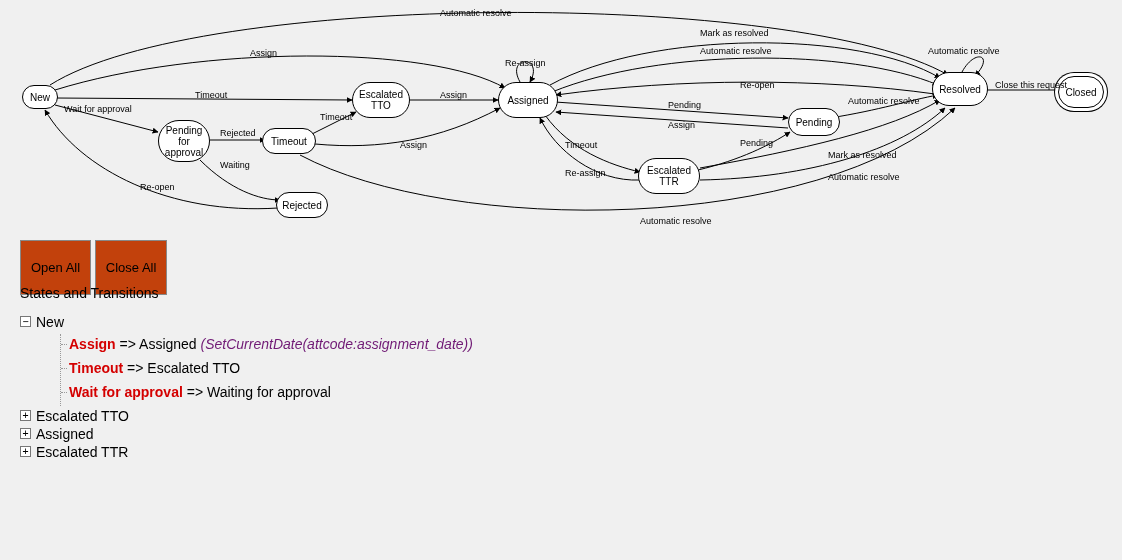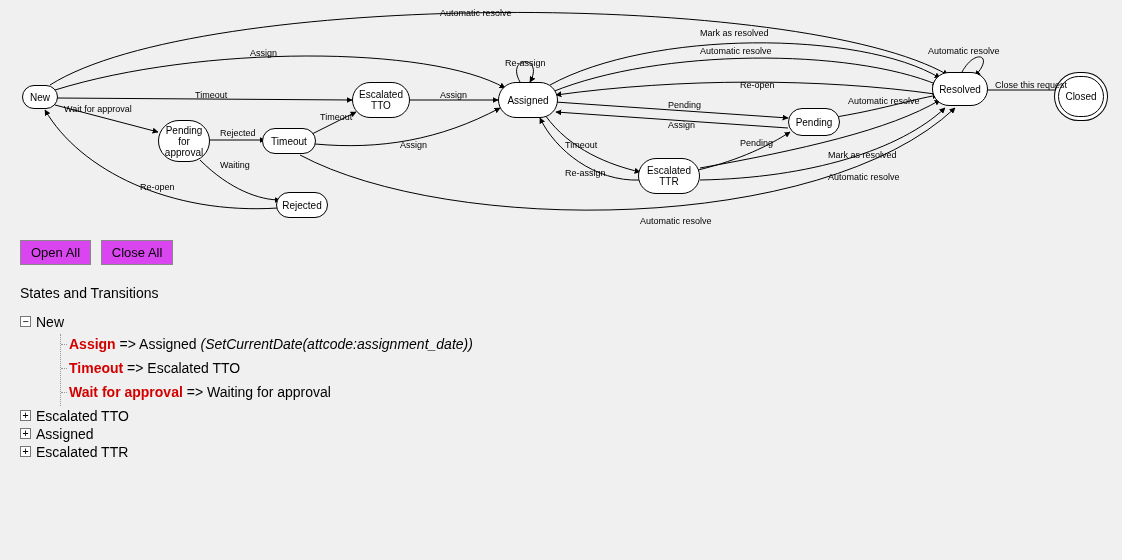--- a/index.html
+++ b/index.html
@@ -46,25 +46,25 @@
     color: #000;
     background: transparent;
   }
   .btnbar {
     position: absolute;
     left: 20px;
     top: 240px;
   }
   button.std {
     font: 13px/1 "Trebuchet MS", Verdana, sans-serif;
-    background: #d946ef;
+    background: #c2410c;
     border: 1px solid #888;
-    padding: 5px 10px;
+    padding: 20px 10px;
     cursor: pointer;
-    margin-right: 6px;
+    margin-right: 0;
   }
   h3.sec {
     position: absolute;
     left: 20px;
     top: 285px;
     margin: 0;
     font-weight: normal;
     font-size: 14px;
   }
   .tree {
@@ -101,21 +101,21 @@
     content: "";
     position: absolute;
     left: -8px;
     top: 10px;
     width: 6px;
     border-top: 1px dotted #999;
   }
   .trans-name { color: #d40000; font-weight: bold; }
   .arrow { color: #000; }
   .target { color: #000; }
-  .actions { font-style: italic; color: #000000; }
+  .actions { font-style: italic; color: #701a75; }
   svg.edges {
     position: absolute;
     left: 0; top: 0;
     width: 1122px; height: 230px;
     pointer-events: none;
   }
 </style>
 </head>
 <body>
 
@@ -207,21 +207,21 @@
     <div class="state" style="left:638px; top:158px; width:62px; height:36px;">
         <span style="white-space:pre">Escalated
 TTR</span>
       </div>
     <div class="state" style="left:788px; top:108px; width:52px; height:28px;">
         <span>Pending</span>
       </div>
     <div class="state" style="left:932px; top:72px; width:56px; height:34px;">
         <span>Resolved</span>
       </div>
-    <div class="state dbl" style="left:1058px; top:76px; width:46px; height:41px;">
+    <div class="state dbl" style="left:1058px; top:76px; width:46px; height:32px;">
         <span>Closed</span>
       </div>
 
     <div class="edge-label" style="left:440px; top:8px;">Automatic resolve</div>
     <div class="edge-label" style="left:250px; top:48px;">Assign</div>
     <div class="edge-label" style="left:195px; top:90px;">Timeout</div>
     <div class="edge-label" style="left:64px;  top:104px;">Wait for approval</div>
     <div class="edge-label" style="left:220px; top:128px;">Rejected</div>
     <div class="edge-label" style="left:220px; top:160px;">Waiting</div>
     <div class="edge-label" style="left:140px; top:182px;">Re-open</div>

